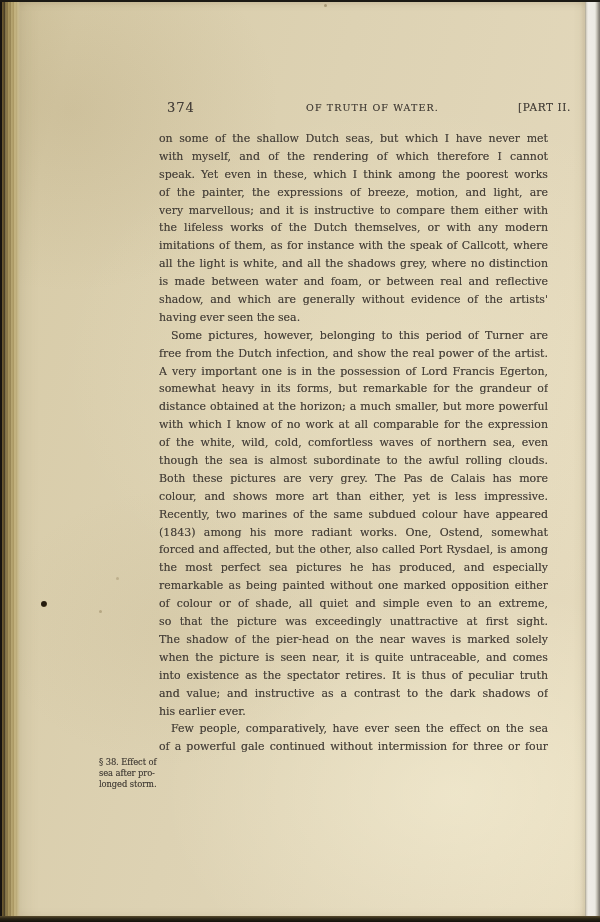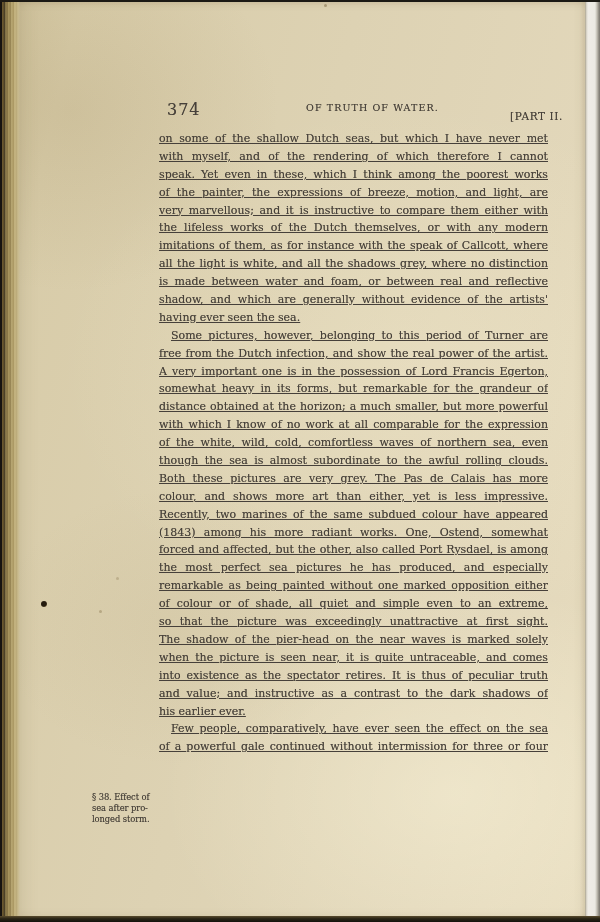--- a/index.html
+++ b/index.html
@@ -57,47 +57,47 @@
   #border-bottom {
     position: absolute; left: 0; top: 916px; width: 600px; height: 6px;
     background: linear-gradient(180deg, #5a4c2d 0%, #2a2415 45%, #14120c 100%);
   }
 
   
   .ink { color: var(--ink, #46403a); text-shadow: 0 0 0.6px rgba(70,62,50,0.55); }
 
   #page-number {
     position: absolute; left: 167px; top: 100px;
-    font-size: 16px; letter-spacing: 1px;
+    font-size: 13px; letter-spacing: 1px;
   }
   #running-title {
     position: absolute; left: 306px; top: 102px; width: 112px;
     font-size: 9.5px; letter-spacing: 1.1px; text-align: right;
     white-space: nowrap;
   }
   #part-label {
-    position: absolute; left: 502px; top: 110px; width: 69px;
-    font-size: 10.5px; letter-spacing: 0.6px; text-align: center;
+    position: absolute; left: 502px; top: 101px; width: 69px;
+    font-size: 10.5px; letter-spacing: 0.6px; text-align: right;
     white-space: nowrap;
   }
 
   #body-text {
     position: absolute; left: 159px; top: 130px; width: 389px;
   }
   #body-text .line {
     font-size: 11px; line-height: 17.9px;
     text-align: justify; text-align-last: justify;
     word-spacing: -0.2px;
-    height: 17.9px; overflow: hidden; white-space: nowrap; text-decoration: underline;
+    height: 17.9px; overflow: hidden; white-space: nowrap;
   }
   #body-text .line.last { text-align-last: left; }
   #body-text .line.indent { text-indent: 12px; }
 
   #sidenote {
-    position: absolute; left: 92px; top: 757px; width: 68px; margin-top: 35px;
+    position: absolute; left: 99px; top: 757px; width: 68px;
   }
   #sidenote .snline {
     font-size: 8.4px; line-height: 11px; white-space: nowrap;
     letter-spacing: -0.1px;
   }
 
   
   .speck { position: absolute; border-radius: 50%; }
   #speck-1 { left: 41px; top: 601px; width: 6px; height: 6px;
     background: radial-gradient(circle at 40% 40%, #241b0e 0 55%, #6b5836 80%, rgba(107,88,54,0) 100%); }

